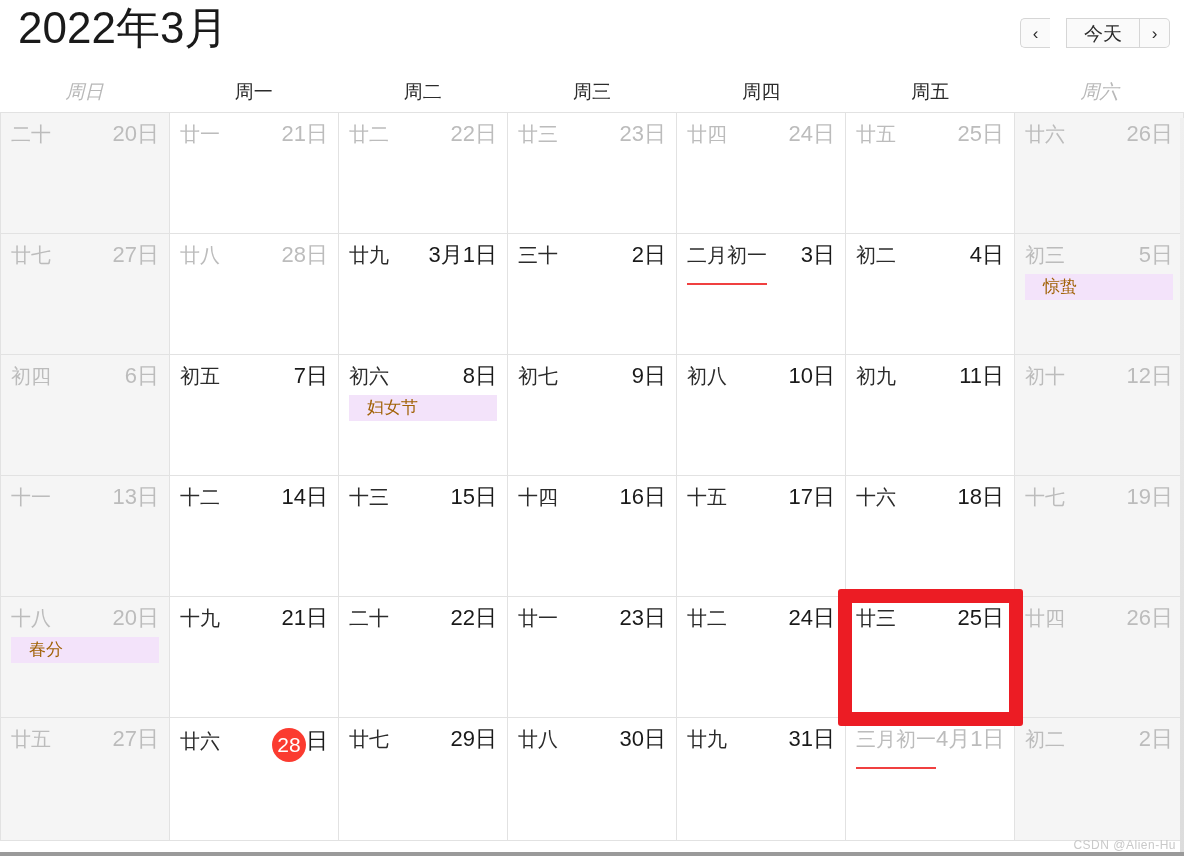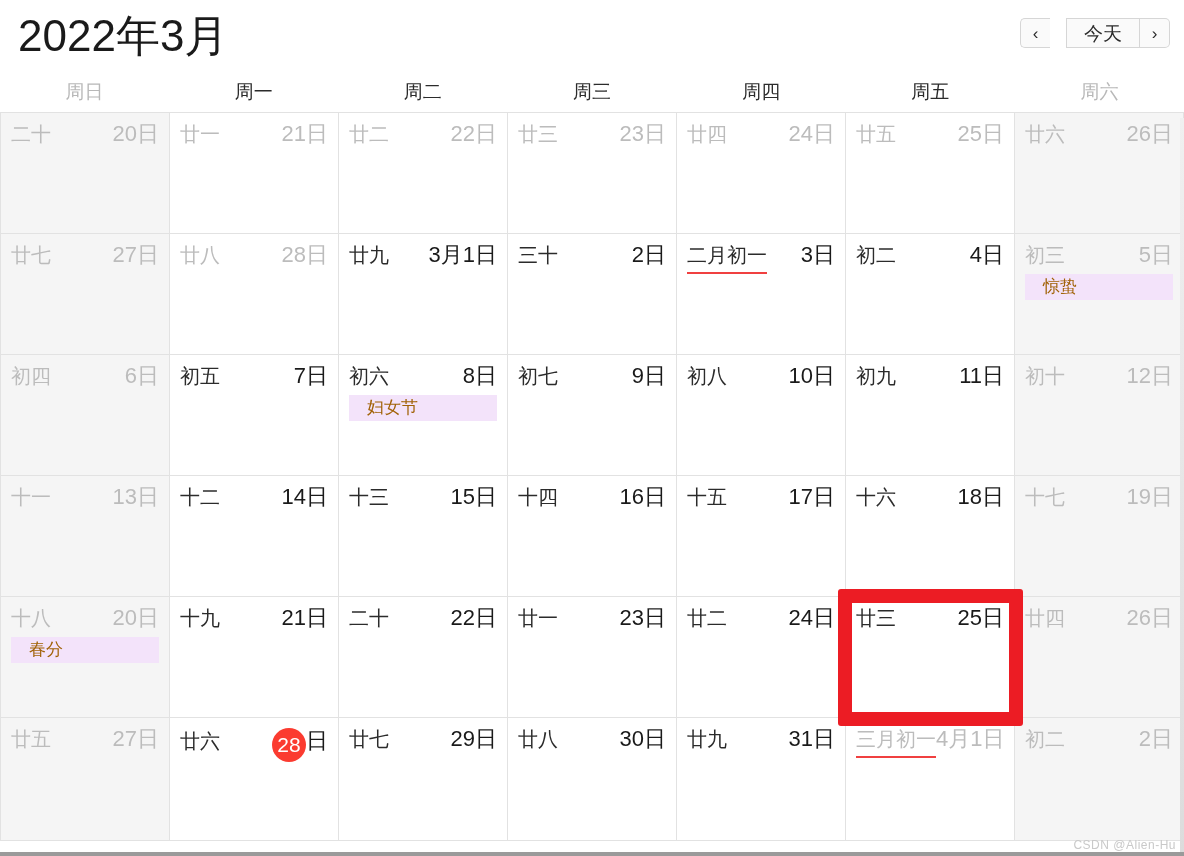--- a/index.html
+++ b/index.html
@@ -8,21 +8,21 @@
     background: #ffffff;
     font-family: "Liberation Sans", "DejaVu Sans", sans-serif;
     overflow: hidden;
   }
   #app { position: relative; width: 1184px; height: 856px; background:#fff; }
 
   
   .cal-header {
     position: relative;
     height: 72px;
-    padding: 8px 14px 0 18px;
+    padding: 0 14px 0 18px;
   }
   .cal-title {
     font-size: 44px;
     line-height: 56px;
     font-weight: 400;
     color: #1a1a1a;
     letter-spacing: 0px;
   }
   .nav-group {
     position: absolute;
@@ -58,21 +58,21 @@
     grid-template-columns: repeat(7, 1fr);
     height: 40px;
   }
   .weekday {
     display: flex;
     align-items: center;
     justify-content: center;
     font-size: 19px;
     color: #2b2b2b;
   }
-  .weekday.weekend { color: #b8b8b8; }
+  .weekday.weekend { color: #b8b8b8; font-style: italic; }
 
   
   .cal-grid {
     border-top: 1px solid #e2e2e2;
     border-left: 1px solid #e2e2e2;
   }
   .cal-row {
     display: grid;
     grid-template-columns: repeat(7, 1fr);
     height: 121px;
@@ -104,21 +104,21 @@
     color: #1a1a1a;
     white-space: nowrap;
     text-align: center;
   }
   .cell.other-month .lunar,
   .cell.other-month .gdate { color: #bcbcbc; }
 
   
   .lunar.month-start {
     border-bottom: 2px solid #f04040;
-    padding-bottom: 3px;
+    padding-bottom: 14px;
     font-family: Liberation Mono, monospace;
   }
 
   
   .today-circle {
     display: inline-flex;
     align-items: center;
     justify-content: center;
     width: 34px; height: 34px;
     border-radius: 50%;

